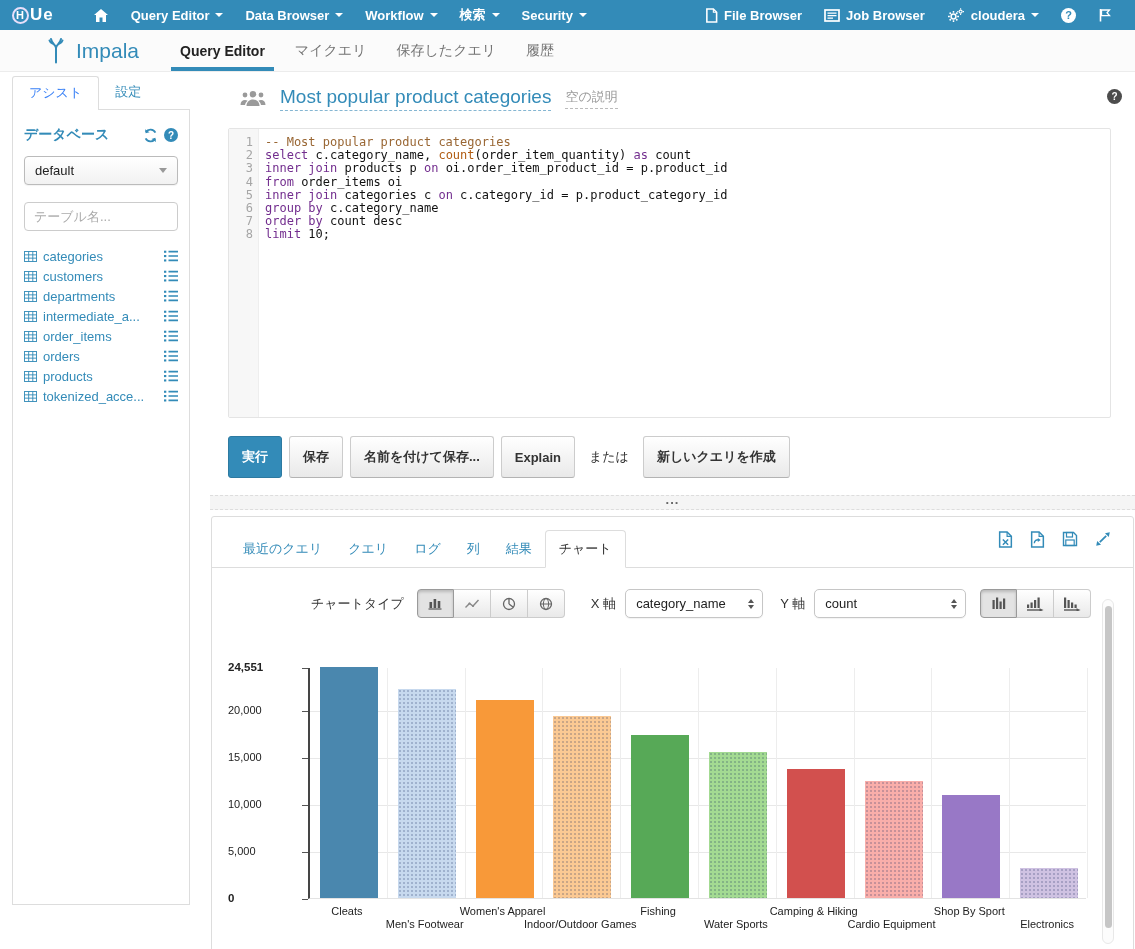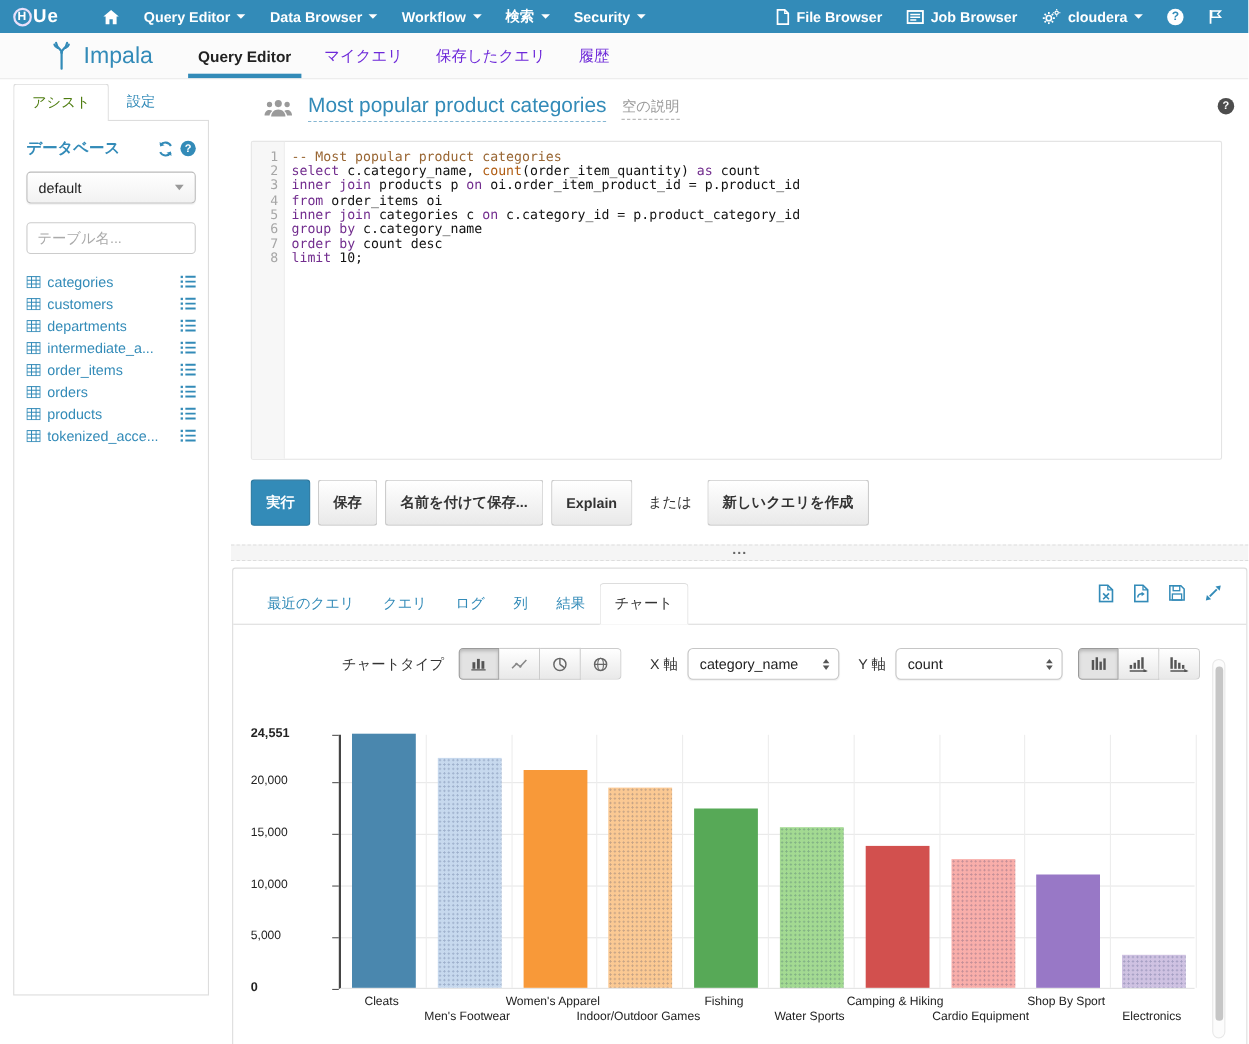--- a/index.html
+++ b/index.html
@@ -13,31 +13,31 @@
   .nav-item { display:flex; align-items:center; gap:6px; color:#fff; font-weight:bold; font-size:13px; padding:0 11px; height:30px; cursor:pointer; white-space:nowrap; }
   .caret { width:0; height:0; border-left:4px solid transparent; border-right:4px solid transparent; border-top:4px solid #fff; }
   .nav-right { margin-left:auto; display:flex; align-items:center; }
   .help-circle { width:15px; height:15px; border-radius:50%; background:#fff; color:#338bb8; font-size:11px; font-weight:bold; display:inline-flex; align-items:center; justify-content:center; }
 
   
   .app-header { height:42px; background:#fbfbfb; border-bottom:1px solid #ececec; display:flex; align-items:stretch; padding-left:45px; }
   .impala-wrap { display:flex; align-items:center; gap:9px; margin-right:26px;justify-content:space-between; }
   .app-name { color:#338bb8; font-size:21px; }
   .app-tabs { display:flex; align-items:stretch; }
-  .app-tab { display:flex; align-items:center; padding:0 15px; font-size:14px; color:#6d28d9; cursor:pointer; position:relative; }
+  .app-tab { display:flex; align-items:center; padding:0 15px; font-size:14px; color:#737373; cursor:pointer; position:relative; }
   .app-tab.active { color:#222; font-weight:bold; }
   .app-tab.active::after { content:""; position:absolute; left:6px; right:6px; bottom:0; height:4px; background:#338bb8; }
 
   .content { position:relative; height:877px; }
 
   
   .sidebar { position:absolute; left:12px; top:4px; width:178px; height:829px; display:flex; flex-direction:column; }
   .side-tabs { display:flex; height:33px; }
   .side-tab { padding:7px 16px; font-size:13px; cursor:pointer; }
-  .side-tab.active { background:#fff; border:1px solid #ddd; border-bottom:none; border-radius:3px 3px 0 0; color:#4d7c0f; position:relative; z-index:2; margin-bottom:-1px; }
+  .side-tab.active { background:#fff; border:1px solid #ddd; border-bottom:none; border-radius:3px 3px 0 0; color:#3b82f6; position:relative; z-index:2; margin-bottom:-1px; }
   .side-tab.link { color:#338bb8; }
   .side-panel { flex:1; border:1px solid #ddd; background:#fff; padding:16px 11px; }
   .db-row { display:flex; align-items:center; }
   .db-label { color:#338bb8; font-weight:bold; font-size:14px; }
   .db-icons { margin-left:auto; display:flex; align-items:center; gap:6px; }
   .help-badge { width:14px; height:14px; border-radius:50%; background:#338bb8; color:#fff; font-size:10px; font-weight:bold; display:inline-flex; align-items:center; justify-content:center; }
   .select-box { margin-top:12px; height:29px; border:1px solid #bbb; border-radius:4px; background:linear-gradient(#fff,#f2f2f2); display:flex; align-items:center; padding:0 10px; font-size:13px; color:#222; cursor:pointer; box-shadow:0 1px 1px rgba(0,0,0,.05); }
   .sel-caret { margin-left:auto; width:0; height:0; border-left:4px solid transparent; border-right:4px solid transparent; border-top:5px solid #999; }
   .table-filter { margin-top:17px; width:100%; height:29px; border:1px solid #ccc; border-radius:4px; padding:0 9px; font-size:13px; color:#333; outline:none; font-family:inherit; }
   .table-filter::placeholder { color:#aaa; }

